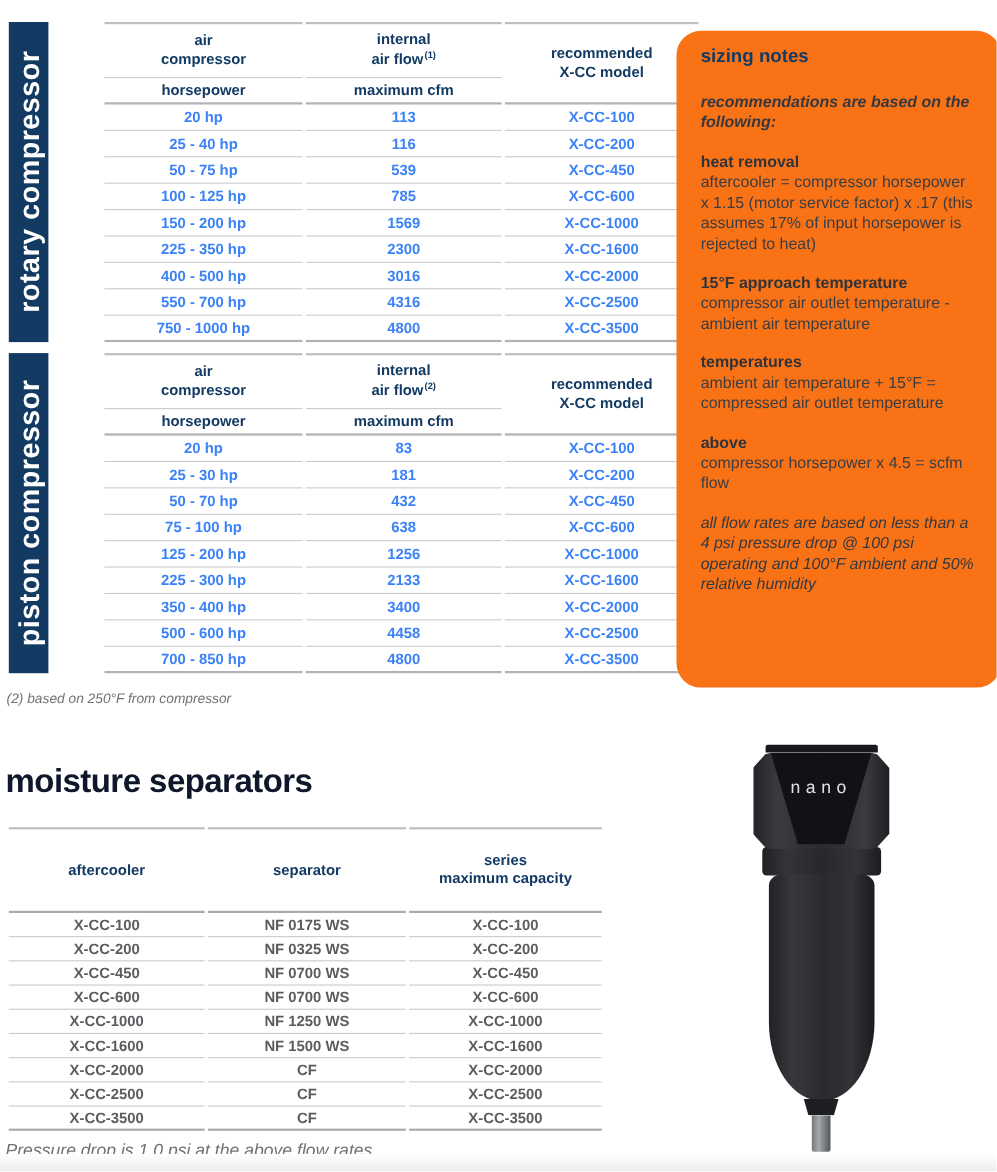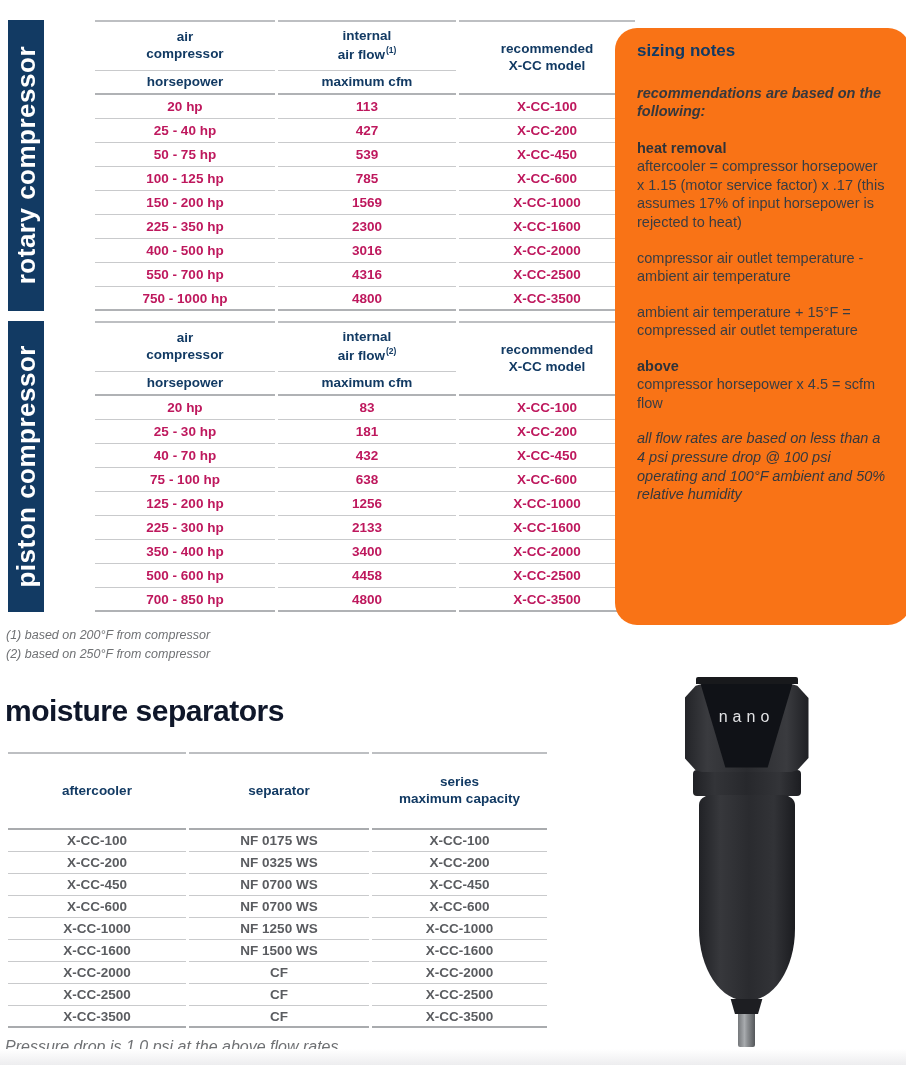--- a/index.html
+++ b/index.html
@@ -48,21 +48,21 @@
   table.comp th {
     color:#123a63; font-weight:bold; line-height:1.25;
   }
   table.comp tr.hrow1 th { height:51px; border-top:2px solid #bdbfc2; }
   table.comp tr.hrow1 th.under { border-bottom:1px solid #c9cacc; }
   table.comp tr.hrow1 th.model { border-bottom:2px solid #b0b2b5; }
   table.comp tr.hrow2 th { height:24px; border-bottom:2px solid #b0b2b5; }
   table.comp td {
     height:24px;
     font-weight:bold;
-    color:#be185d;
+    color:#3b82f6;
     border-bottom:1px solid #c9cacc;
   }
   table.comp tr:last-child td { border-bottom:2px solid #b0b2b5; }
   .sup { font-size:8.5px; vertical-align:super; margin-left:1px; }
 
   
   .footnotes {
     position:absolute; left:6px; top:626px;
     font-style:italic; font-size:12.5px; color:#6f7174; line-height:1.55;
   }
@@ -196,21 +196,21 @@
       </tr>
     </thead>
     <tbody>
         <tr>
           <td>20 hp</td>
           <td>113</td>
           <td>X-CC-100</td>
         </tr>
         <tr>
           <td>25 - 40 hp</td>
-          <td>427</td>
+          <td>116</td>
           <td>X-CC-200</td>
         </tr>
         <tr>
           <td>50 - 75 hp</td>
           <td>539</td>
           <td>X-CC-450</td>
         </tr>
         <tr>
           <td>100 - 125 hp</td>
           <td>785</td>
@@ -280,21 +280,21 @@
           <td>20 hp</td>
           <td>83</td>
           <td>X-CC-100</td>
         </tr>
         <tr>
           <td>25 - 30 hp</td>
           <td>181</td>
           <td>X-CC-200</td>
         </tr>
         <tr>
-          <td>40 - 70 hp</td>
+          <td>50 - 70 hp</td>
           <td>432</td>
           <td>X-CC-450</td>
         </tr>
         <tr>
           <td>75 - 100 hp</td>
           <td>638</td>
           <td>X-CC-600</td>
         </tr>
         <tr>
           <td>125 - 200 hp</td>
@@ -319,35 +319,36 @@
         <tr>
           <td>700 - 850 hp</td>
           <td>4800</td>
           <td>X-CC-3500</td>
         </tr>
       </tbody>
   </table>
 </div>
 
 <div class="footnotes">
-  <div>(1) based on 200°F from compressor</div>
   <div>(2) based on 250°F from compressor</div>
 </div>
 
 <div class="notes-card">
   <div class="n-title">sizing notes</div>
   <div class="n-intro">recommendations are based on the following:</div>
   <div class="n-sec">
     <div class="h">heat removal</div>
     <div>aftercooler = compressor horsepower x 1.15 (motor service factor) x .17 (this assumes 17% of input horsepower is rejected to heat)</div>
   </div>
   <div class="n-sec">
+    <div class="h">15°F approach temperature</div>
     <div>compressor air outlet temperature - ambient air temperature</div>
   </div>
   <div class="n-sec">
+    <div class="h">temperatures</div>
     <div>ambient air temperature + 15°F = compressed air outlet temperature</div>
   </div>
   <div class="n-sec">
     <div class="h">above</div>
     <div>compressor horsepower x 4.5 = scfm flow</div>
   </div>
   <div class="n-footer">all flow rates are based on less than a 4 psi pressure drop @ 100 psi operating and 100°F ambient and 50% relative humidity</div>
 </div>
 
 <div class="moist-title">moisture separators</div>

